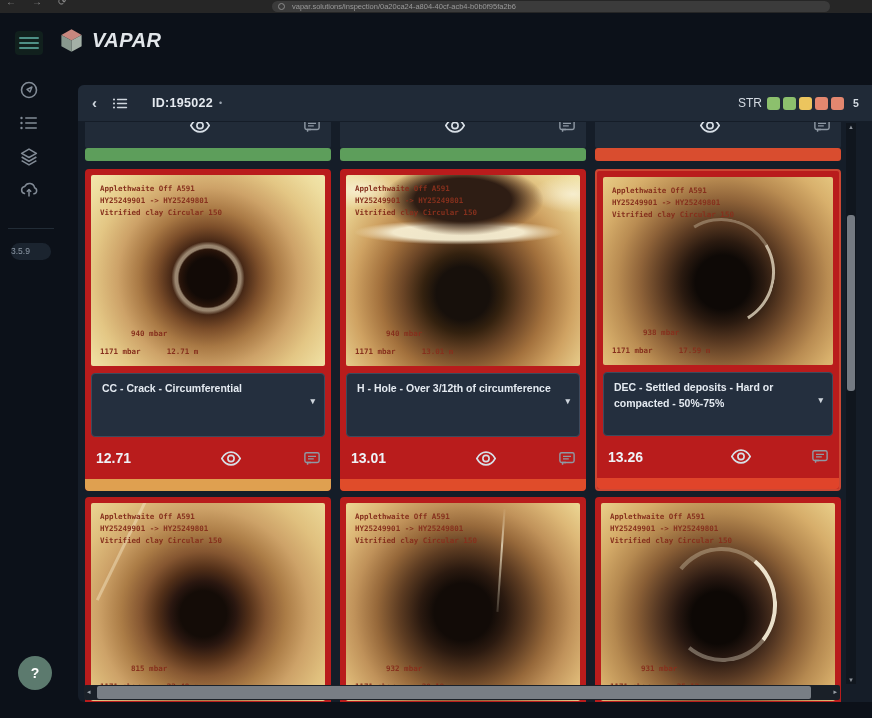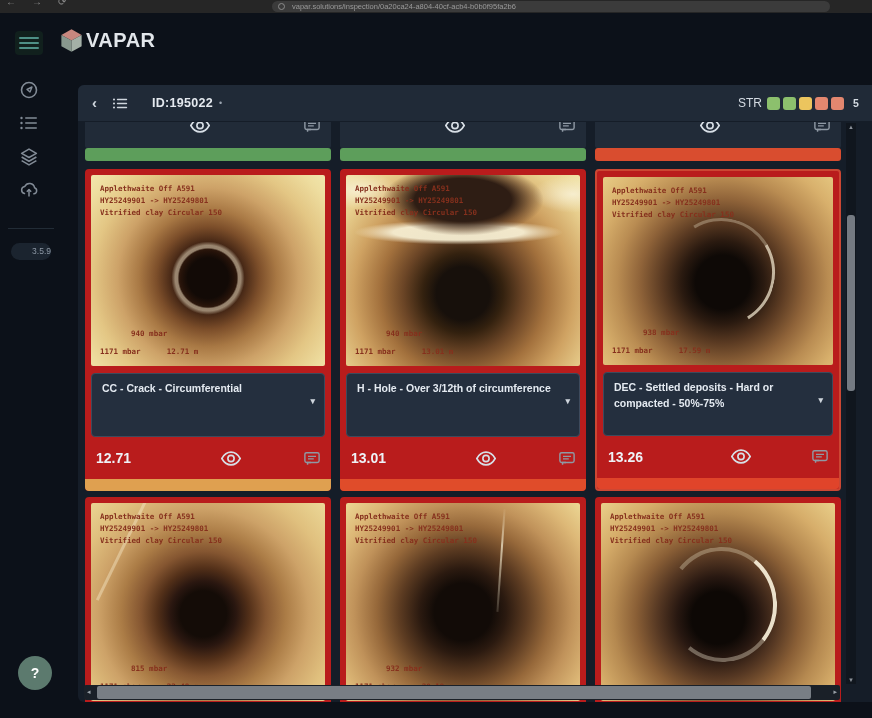--- a/index.html
+++ b/index.html
@@ -10,27 +10,27 @@
   
   .browser-bar { position:absolute; left:0; top:0; width:872px; height:13px; background:#262626; z-index:30; }
   .nav-glyphs { position:absolute; left:6px; top:-4px; color:#8a8a8a; font-size:10px; display:flex; gap:16px; }
   .url-pill { position:absolute; left:272px; top:1px; width:558px; height:11px; background:#3b3b3b; border-radius:6px; overflow:hidden; }
   .url-pill .site-ico { position:absolute; left:6px; top:2px; width:7px; height:7px; border:1px solid #8a8a8a; border-radius:50%; }
   .url-text { position:absolute; left:20px; top:0; font-size:7.5px; line-height:11px; color:#9a9a9a; white-space:nowrap; }
 
   
   .hamburger { position:absolute; left:15px; top:31px; width:28px; height:24px; border-radius:4px; background:#11201d; display:flex; flex-direction:column; justify-content:center; gap:3px; padding:0 4px; cursor:pointer; }
   .hamburger span { display:block; height:2px; background:#4e8f86; border-radius:1px; }
-  .logo { position:absolute; left:58px; top:27px; display:flex; align-items:center; gap:1px; }
+  .logo { position:absolute; left:58px; top:27px; display:flex; align-items:center; gap:7px;font-style:italic; }
   .logo-text { font-size:20px; font-weight:bold; color:#e2e6ea; letter-spacing:.5px; }
 
   
   .side-icon { position:absolute; left:19px; width:20px; height:20px; opacity:.85; cursor:pointer; }
   .side-divider { position:absolute; left:8px; top:228px; width:46px; height:1px; background:#222c36; }
-  .version-pill { position:absolute; left:11px; top:243px; width:40px; height:17px; background:#1b242f; border-radius:9px; color:#8d98a5; font-size:8.5px; line-height:17px; text-align:right; }
+  .version-pill { position:absolute; left:11px; top:243px; width:40px; height:17px; background:#1b242f; border-radius:9px; color:#8d98a5; font-size:8.5px; line-height:17px; text-align:left; }
   .help-btn { position:absolute; left:18px; top:656px; width:34px; height:34px; border-radius:50%; background:#5c7a6e; color:#fff; font-size:14px; font-weight:bold; text-align:center; line-height:34px; cursor:pointer; }
 
   
   .panel { position:absolute; left:78px; top:85px; width:794px; height:617px; background:#151d28; border-radius:6px 0 0 6px; overflow:hidden; }
   .panel-header { position:relative; height:36px; background:#202a37; display:flex; align-items:center; padding:0 14px; }
   .back-chevron { color:#cfd6dd; font-size:15px; font-weight:bold; cursor:pointer; line-height:36px; }
   .hdr-list { margin-left:15px; cursor:pointer; }
   .hdr-title { margin-left:24px; font-size:12.5px; font-weight:bold; color:#e4e9ef; letter-spacing:.3px; }
   .hdr-dot { margin-left:6px; color:#9aa4b0; font-size:9px; }
   .hdr-right { position:absolute; left:660px; top:0; height:36px; display:flex; align-items:center; white-space:nowrap; }
@@ -384,20 +384,24 @@
       </div>
     </div>
     <div class="card row2 col-2">
       <div class="card-img p6">
         <div class="arc strong"></div>
         <div class="ov-top">
           <div>Applethwaite Off A591</div>
             <div>HY25249901 -&gt; HY25249801</div>
             <div>Vitrified clay Circular 150</div>
         </div>
+        <div class="ov-bot">
+          <div class="row-a">931 mbar</div>
+          <div><span>1171 mbar</span><span class="ov-sp"></span><span>35.12 m</span></div>
+        </div>
       </div>
     </div>
 
     <div class="vscroll">
       <span class="varrow" style="top:1px;">▲</span>
       <div class="vthumb"></div>
       <span class="varrow" style="bottom:1px;">▼</span>
     </div>
     <div class="hscroll">
       <span class="harrow" style="left:3px;">◂</span>

